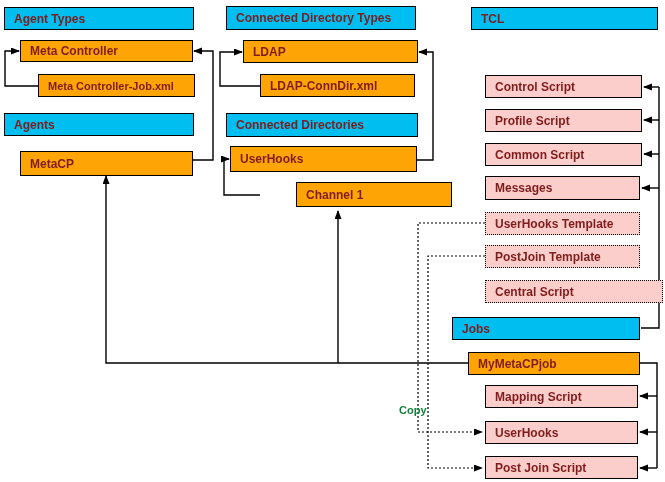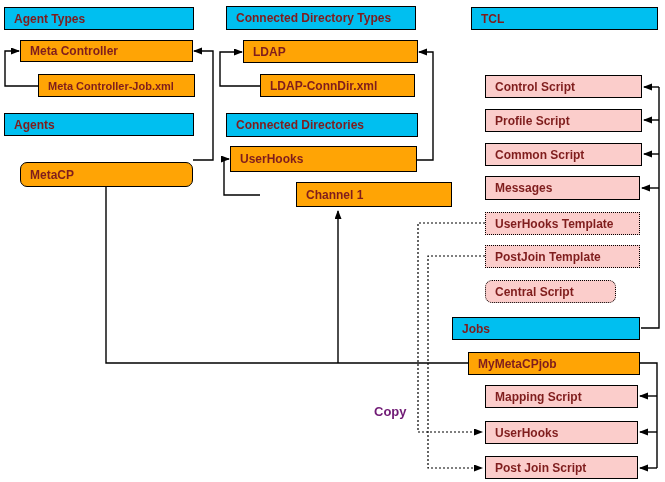--- a/index.html
+++ b/index.html
@@ -11,21 +11,21 @@
   .node{
     position:absolute;box-sizing:border-box;border:1px solid #000;
     display:flex;align-items:center;padding-left:9px;
     font-weight:bold;font-size:12px;color:#7f1d1d;white-space:nowrap;
   }
   .cat{background:var(--category,#00BFF0);}
   .item{background:var(--item,#FFA405);}
   .def{background:var(--default_set,#2FC993);}
   .script{background:var(--script,#FBCDCB);}
   .dotted{border:1px dotted #000;}
-  .copy{position:absolute;font-weight:bold;font-size:13px;color:#701a75;}
+  .copy{position:absolute;font-weight:bold;font-size:11px;color:#15803d;margin-left:25px;}
 </style>
 </head>
 <body>
 
 <div class="canvas">
 
   <svg class="svg-layer" width="665" height="482" viewBox="0 0 665 482" xmlns="http://www.w3.org/2000/svg">
     <defs>
       <marker id="arr" markerWidth="10" markerHeight="9" refX="8" refY="3.5" orient="auto" markerUnits="userSpaceOnUse">
         <path d="M0,0 L9,3.5 L0,7 Z" fill="#000"></path>
@@ -55,37 +55,37 @@
     <g fill="none" stroke="#000" stroke-width="1.2" stroke-dasharray="2 2">
       <polyline points="485,223 418,223 418,432 482,432" marker-end="url(#arr)"></polyline>
       <polyline points="485,256 428,256 428,468 482,468" marker-end="url(#arr)"></polyline>
     </g>
   </svg>
 
   <div class="node cat" style="left:4px;top:7px;width:190px;height:23px;">Agent Types</div>
   <div class="node item" style="left:20px;top:40px;width:173px;height:22px;">Meta Controller</div>
   <div class="node item" style="left:38px;top:74px;width:157px;height:23px;font-size:11px;">Meta Controller-Job.xml</div>
   <div class="node cat" style="left:4px;top:113px;width:190px;height:23px;">Agents</div>
-  <div class="node item" style="left:20px;top:162px;width:173px;height:25px;border-radius:7px;">MetaCP</div>
+  <div class="node item" style="left:20px;top:151px;width:173px;height:25px;">MetaCP</div>
 
   <div class="node cat" style="left:226px;top:6px;width:190px;height:24px;">Connected Directory Types</div>
   <div class="node item" style="left:243px;top:40px;width:175px;height:23px;">LDAP</div>
   <div class="node item" style="left:260px;top:74px;width:155px;height:23px;">LDAP-ConnDir.xml</div>
   <div class="node cat" style="left:226px;top:113px;width:192px;height:24px;">Connected Directories</div>
   <div class="node item" style="left:230px;top:146px;width:187px;height:26px;">UserHooks</div>
   <div class="node item" style="left:260px;top:182px;width:156px;height:25px;margin-left:36px;">Channel 1</div>
 
   <div class="node cat" style="left:471px;top:7px;width:187px;height:23px;">TCL</div>
   <div class="node script" style="left:485px;top:75px;width:157px;height:23px;">Control Script</div>
   <div class="node script" style="left:485px;top:109px;width:157px;height:23px;">Profile Script</div>
   <div class="node script" style="left:485px;top:143px;width:157px;height:23px;">Common Script</div>
   <div class="node script dotted" style="left:485px;top:212px;width:155px;height:23px;">UserHooks Template</div>
   <div class="node script" style="left:485px;top:176px;width:155px;height:24px;">Messages</div>
   <div class="node script dotted" style="left:485px;top:245px;width:155px;height:23px;">PostJoin Template</div>
-  <div class="node script dotted" style="left:485px;top:280px;width:131px;height:23px;border-radius:7px;">Central Script</div>
+  <div class="node script dotted" style="left:485px;top:280px;width:178px;height:23px;">Central Script</div>
   <div class="node cat" style="left:452px;top:317px;width:188px;height:23px;">Jobs</div>
   <div class="node item" style="left:468px;top:352px;width:172px;height:23px;">MyMetaCPjob</div>
   <div class="node script" style="left:485px;top:385px;width:153px;height:23px;">Mapping Script</div>
   <div class="node script" style="left:485px;top:421px;width:153px;height:23px;">UserHooks</div>
   <div class="node script" style="left:485px;top:456px;width:153px;height:23px;">Post Join Script</div>
 
   <div class="copy" style="left:374px;top:404px;">Copy</div>
 
 </div>
 

